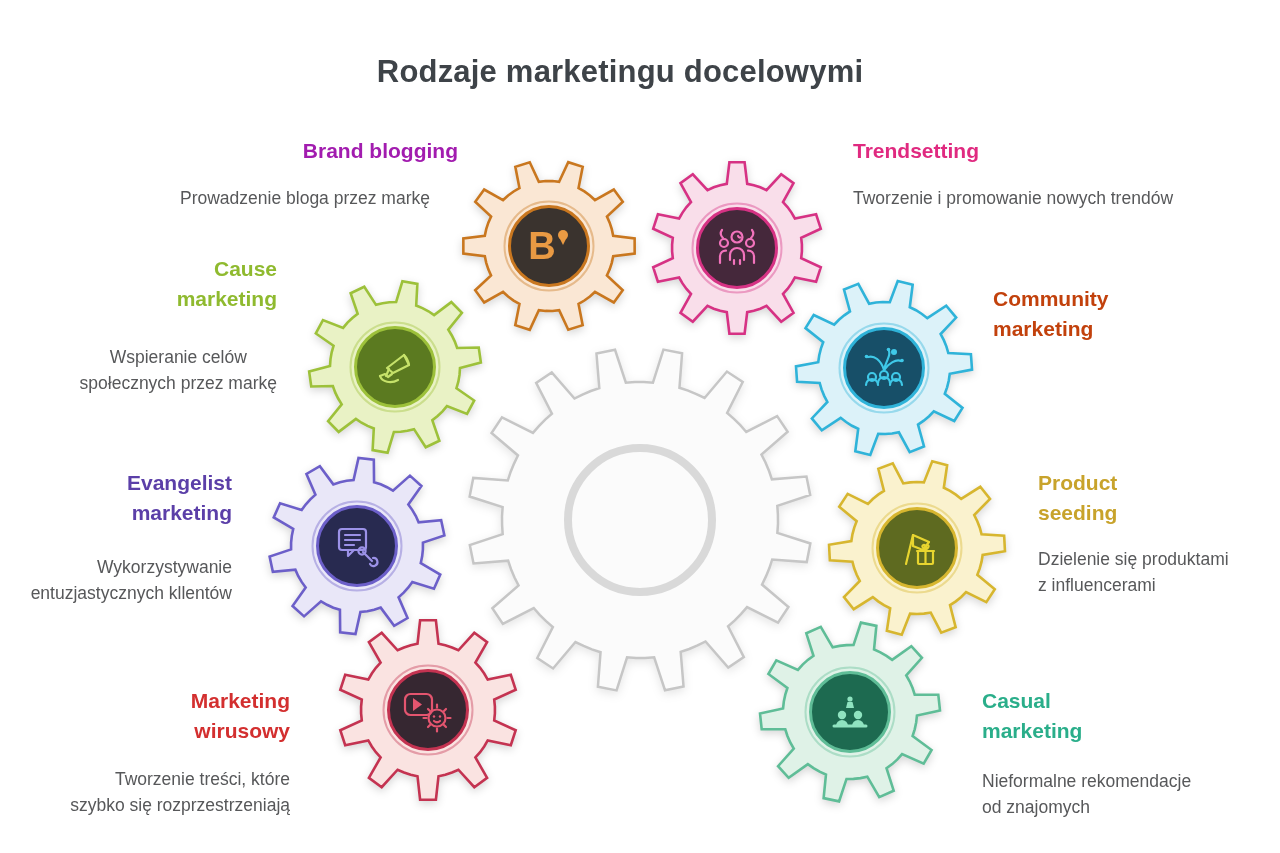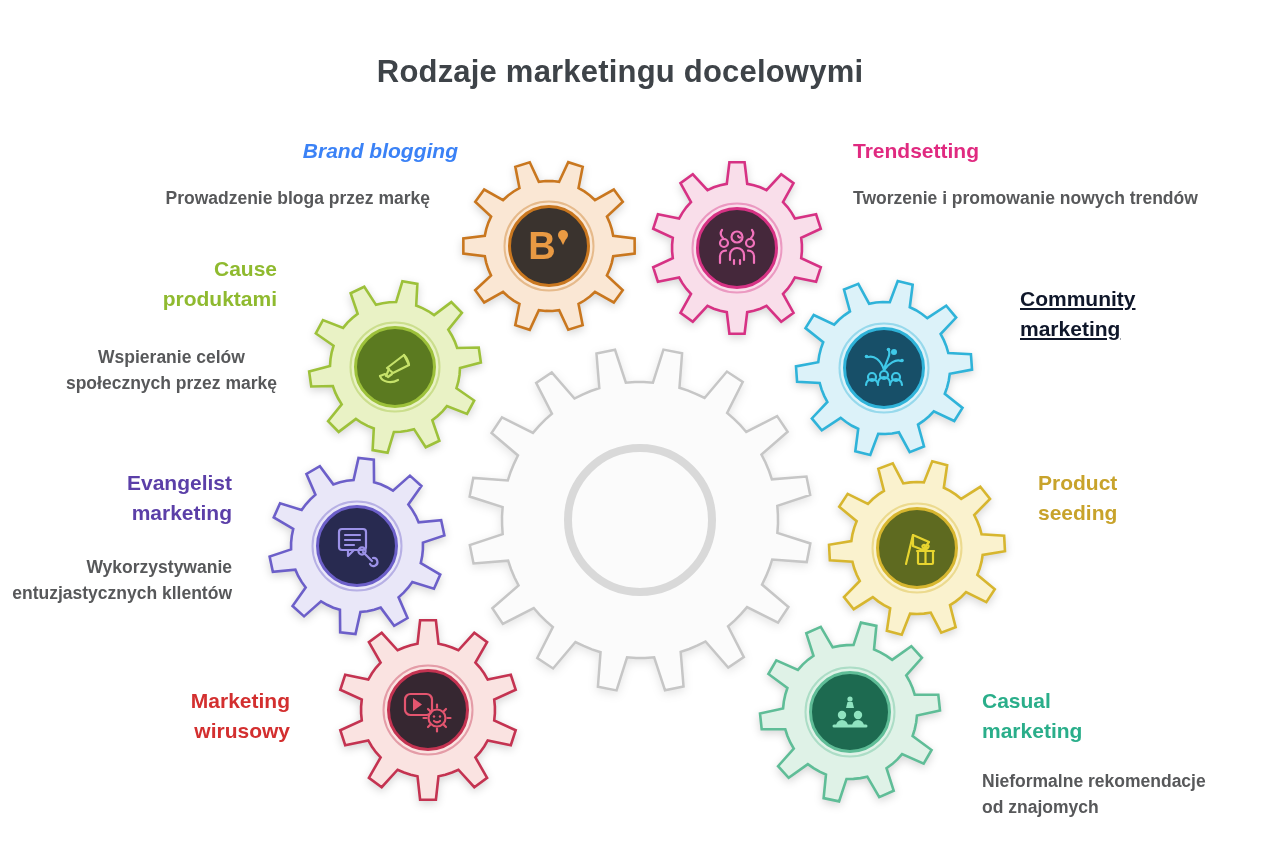--- a/index.html
+++ b/index.html
@@ -11,21 +11,21 @@
   .stage{position:absolute;inset:0;}
   .title{
     position:absolute;left:0;right:40px;top:54px;text-align:center;
     font-size:31px;font-weight:700;color:#3e4348;letter-spacing:.2px;
   }
   .label{
     position:absolute;font-size:21px;font-weight:600;line-height:30px;
     white-space:pre-line;
   }
   .desc{
-    position:absolute;font-size:17.5px;font-weight:700;color:#57585a;
+    position:absolute;font-size:17.5px;font-weight:400;color:#57585a;
     line-height:26px;white-space:pre-line;
   }
   .ra{text-align:right;}
   svg.gears{position:absolute;left:0;top:0;}
   .gear{filter:drop-shadow(0 3px 4px rgba(0,0,0,.16));}
   .gear-center{filter:drop-shadow(0 3px 5px rgba(0,0,0,.10));}
   .icon{fill:none;stroke-width:2.2;stroke-linecap:round;stroke-linejoin:round;}
 </style>
 </head>
 <body>
@@ -158,42 +158,46 @@
         <circle cx="8" cy="3" r="4.2" stroke="none" fill="#8fe3c0"></circle>
         <path d="M2,14 a6,6 0 0 1 12,0" stroke="none" fill="#8fe3c0"></path>
         <circle cx="0" cy="-13" r="2.6" stroke="none" fill="#8fe3c0"></circle>
         <path d="M-2.5,-10 h5 l1.5,6 h-8 z" stroke="none" fill="#8fe3c0"></path>
       </g>
     </g>
   </svg>
 
   <div class="title">Rodzaje marketingu docelowymi</div>
 
-  <div class="label ra" style="right: 822px; top: 136px; color: #3b82f6; font-style: italic;">Brand blogging</div>
+  <div class="label ra" style="right: 822px; top: 136px; color: #a21caf;">Brand blogging</div>
   <div class="desc ra" style="right:850px;top:185px;">Prowadzenie bloga przez markę</div>
 
   <div class="label" style="left: 853px; top: 136px; color: rgb(224, 42, 128);">Trendsetting</div>
   <div class="desc" style="left:853px;top:185px;">Tworzenie i promowanie nowych trendów</div>
 
   <div class="label ra" style="right: 1003px; top: 254px; color: rgb(143, 186, 47);">Cause
-produktami</div>
+marketing</div>
   <div class="desc ra" style="right:1003px;top:344px;text-align:center;">Wspieranie celów
 społecznych przez markę</div>
 
-  <div class="label" style="left: 1020px; top: 284px; color: #0f172a; text-decoration: underline;">Community
+  <div class="label" style="left: 993px; top: 284px; color: #c2410c;">Community
 marketing</div>
 
   <div class="label ra" style="right: 1048px; top: 468px; color: rgb(91, 63, 168);">Evangelist
 marketing</div>
   <div class="desc ra" style="right:1048px;top:554px;">Wykorzystywanie
 entuzjastycznych kllentów</div>
 
   <div class="label" style="left: 1038px; top: 468px; color: rgb(200, 163, 43); text-align: center;">Product
 seeding</div>
+  <div class="desc" style="left:1038px;top:546px;">Dzielenie się produktami
+z influencerami</div>
 
   <div class="label ra" style="right: 990px; top: 686px; color: rgb(211, 47, 47);">Marketing
 wirusowy</div>
+  <div class="desc ra" style="right:990px;top:766px;">Tworzenie treści, które
+szybko się rozprzestrzeniają</div>
 
   <div class="label" style="left: 982px; top: 686px; color: rgb(42, 174, 138);">Casual
 marketing</div>
   <div class="desc" style="left:982px;top:768px;">Nieformalne rekomendacje
 od znajomych</div>
 </div>
 
 </body></html>

